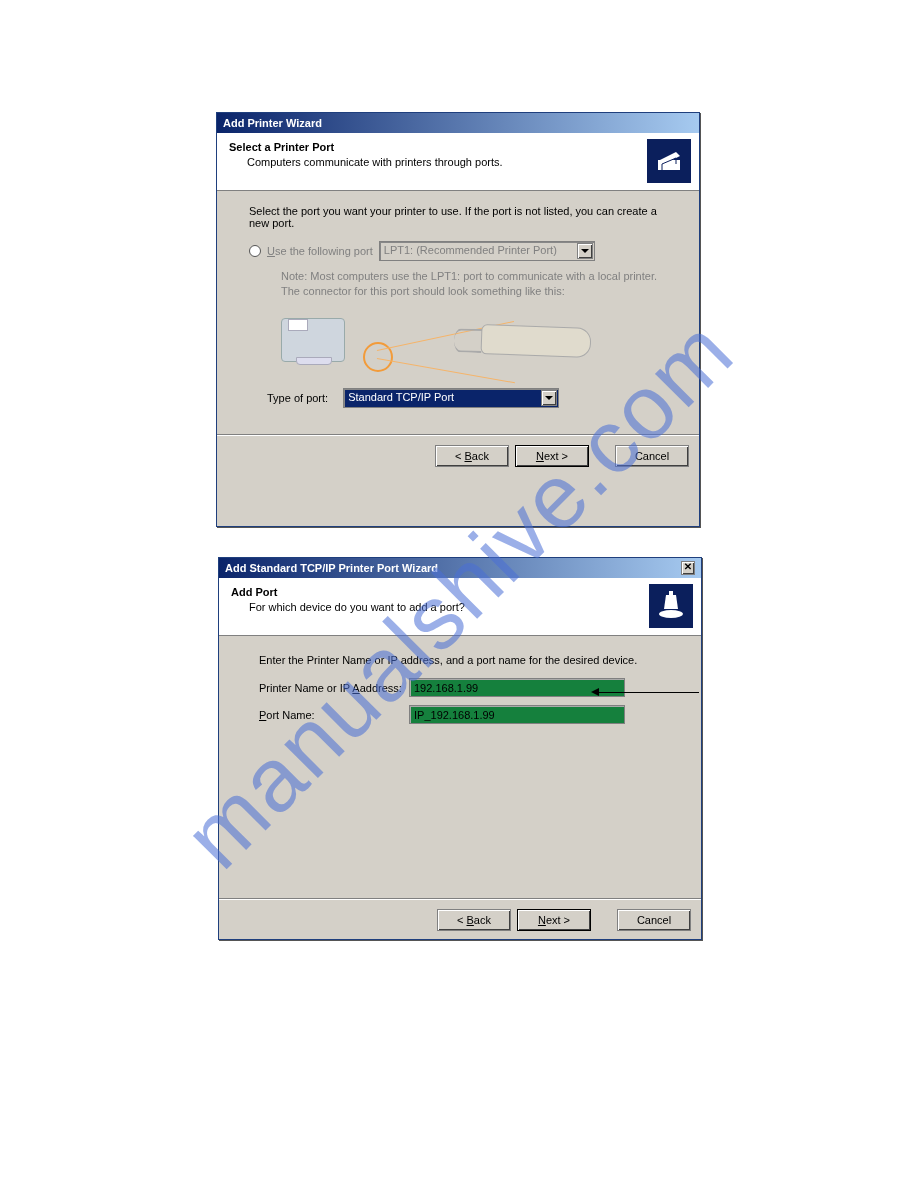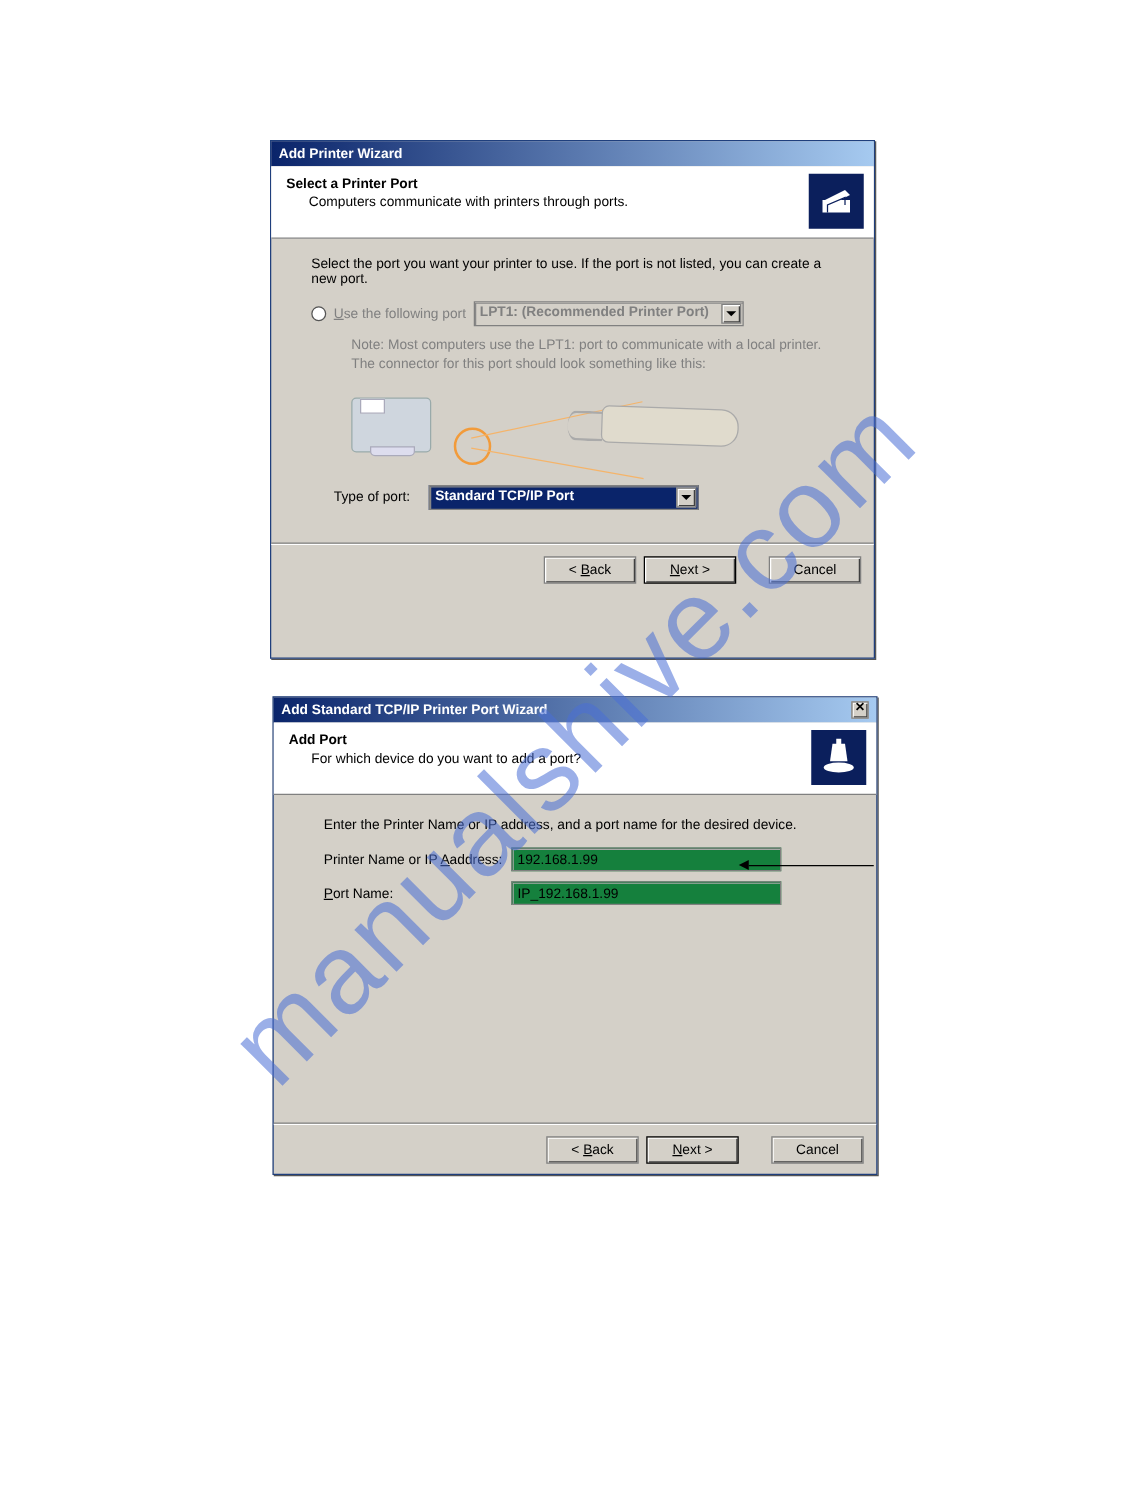--- a/index.html
+++ b/index.html
@@ -85,21 +85,20 @@
   .radio-row label .ul { text-decoration: underline; }
   .combo {
     display:inline-block;
     height:20px;
     border:1px solid #808080;
     background:#fff;
     box-shadow: inset 1px 1px #888;
     position:relative;
     padding:2px 20px 2px 4px;
     font-size:11px;
-    font-weight:bold;
   }
   .combo .arrow {
     position:absolute; right:1px; top:1px;
     width:16px; height:16px; background:#d4d0c8;
     border:1px solid #808080;
     box-shadow: inset 1px 1px #fff, inset -1px -1px #404040;
     display:flex; align-items:center; justify-content:center;
   }
   .combo .arrow::after {
     content:""; display:block;

